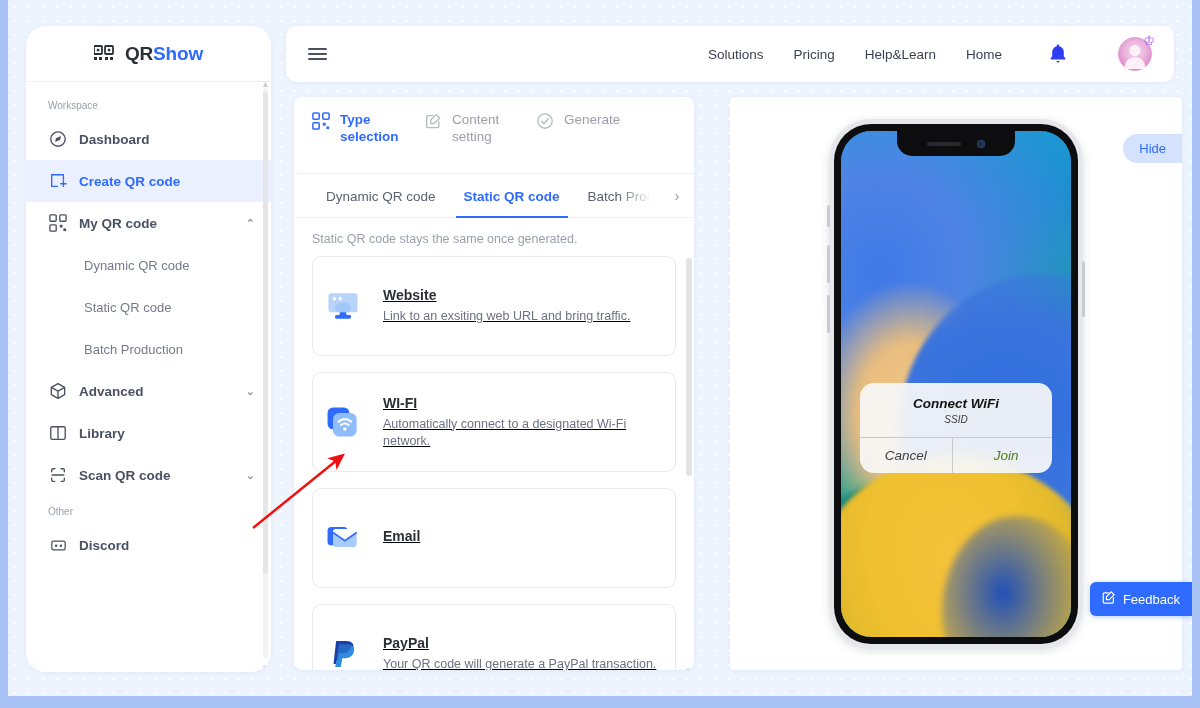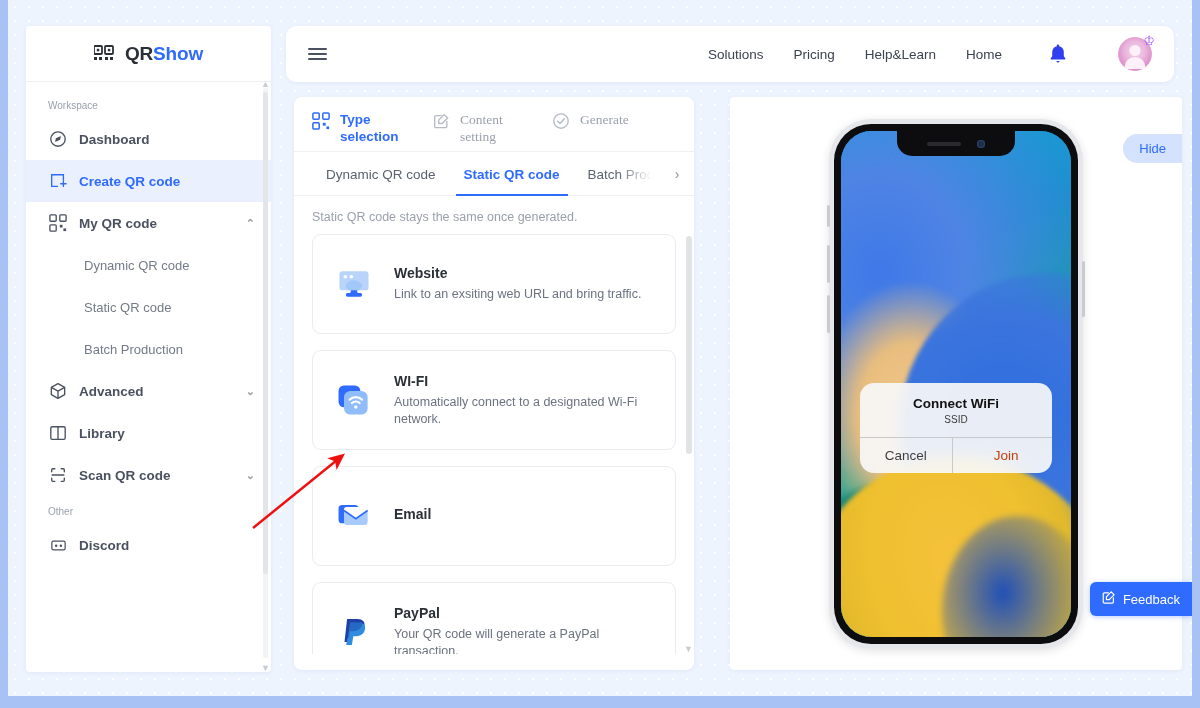--- a/index.html
+++ b/index.html
@@ -18,21 +18,21 @@
       radial-gradient(circle, #ffffff 1px, rgba(255,255,255,0) 1.2px) 0 0/14px 14px,
       #eef4fe;
     overflow: hidden;
   }
 
   
   .sidebar {
     position: absolute; left: 18px; top: 26px;
     width: 245px; height: 646px;
     background: #ffffff;
-    border-radius: 4px;
+    border-radius: 20px;
     box-shadow: 0 1px 4px rgba(60,90,160,.07);
     overflow: hidden;
   }
   .logo-row {
     height: 56px; display: flex; align-items: center; justify-content: center;
     gap: 8px; border-bottom: 1px solid #eef0f4;
   }
   .logo-mark { display: flex; align-items: center; }
   .logo-text { font-size: 19px; font-weight: 700; letter-spacing: -.2px; }
   .logo-text .qr { color: #2b2f38; }
@@ -109,28 +109,28 @@
 
   
   .panel-left {
     position: absolute; left: 286px; top: 97px;
     width: 400px; height: 573px;
     background: #fff; border-radius: 8px;
     box-shadow: 0 1px 4px rgba(60,90,160,.07);
     overflow: hidden;
   }
   .steps {
-    display: flex; height: 55px; border-bottom: 1px solid #eef0f4;
-    padding: 14px 18px 0 18px; gap: 20px;
+    display: flex; height: 77px; border-bottom: 1px solid #eef0f4;
+    padding: 14px 18px 0 18px; gap: 12px;
   }
   .step { display: flex; gap: 8px; align-items: flex-start; cursor: pointer; }
   .step .sic { margin-top: 1px; flex: 0 0 20px; }
   .step .stxt { font-size: 13.5px; line-height: 17px; font-weight: 700; width: 72px; }
   .step.on .stxt { color: #2f6bff; }
-  .step.off .stxt { color: #9aa0ac; font-weight: 400; font-family: Liberation Serif, serif; }
+  .step.off .stxt { color: #9aa0ac; font-weight: 400; }
 
   .tabs {
     display: flex; align-items: center; height: 44px; position: relative;
     border-bottom: 1px solid #eef0f4; padding-left: 18px;
   }
   .tab {
     font-size: 13.5px; color: #5a6270; padding: 0 14px; height: 44px;
     line-height: 46px; cursor: pointer; white-space: nowrap;
   }
   .tab.sel { color: #2f6bff; font-weight: 700; position: relative; }
@@ -144,22 +144,23 @@
     display: flex; align-items: center; justify-content: center;
     background: #fff; color: #8a919d; font-size: 14px; cursor: pointer;
   }
 
   .hint { padding: 14px 18px 10px 18px; font-size: 12.5px; color: #9aa0ac; }
 
   .cards { padding: 0 18px 10px 18px; height: 420px; overflow: hidden; position: relative; }
   .card {
     display: flex; align-items: center; gap: 18px;
     border: 1px solid #e9ebef; border-radius: 9px;
-    padding: 18px 19px; margin-bottom: 16px; min-height: 100px; cursor: pointer;
+    padding: 18px 8px; margin-bottom: 16px; min-height: 100px; cursor: pointer;
     background: #fff;
+    text-decoration: underline;
   }
   .card .cic { flex: 0 0 44px; height: 44px; display:flex; align-items:center; justify-content:center; }
   .card .ctitle { font-size: 14px; font-weight: 700; color: #2b2f38; margin-bottom: 5px; }
   .card .cdesc { font-size: 12.5px; color: #6b7280; line-height: 17px; }
 
   .card-scroll-track {
     position: absolute; right: 2px; top: 0; bottom: 18px; width: 6px; background: #fff;
   }
   .card-scroll-thumb {
     position: absolute; right: 2px; top: 2px; width: 6px; height: 218px;
@@ -192,20 +193,21 @@
     border-radius: 42px;
     padding: 5px;
     box-shadow: 0 2px 10px rgba(0,0,0,.12);
   }
   .phone-inner {
     width: 100%; height: 100%; background: #0d0d0f; border-radius: 37px; padding: 7px;
   }
   .screen {
     position: relative; width: 100%; height: 100%; border-radius: 31px; overflow: hidden;
     background: #1b7fc4;
+    font-style: italic;
   }
   .wp { position: absolute; inset: 0; }
   .wp1 { background: linear-gradient(160deg,#1aa0d8 0%, #1f8fd0 25%, #17a09a 55%, #0e8f86 100%); }
   .wp2 {
     position: absolute; left: -46%; top: -18%; width: 150%; height: 88%;
     border-radius: 50%;
     background: radial-gradient(ellipse at 42% 52%, #3f79e8 0%, #4f84e4 30%, rgba(60,140,210,0) 72%);
     filter: blur(2px);
   }
   .wp3 {
@@ -263,21 +265,21 @@
     backdrop-filter: blur(6px);
   }
   .dlg-body { padding: 13px 12px 12px; text-align: center; }
   .dlg-title { font-size: 13.5px; font-weight: 700; color: #111; margin-bottom: 3px; }
   .dlg-sub { font-size: 10px; color: #3a3a3a; }
   .dlg-actions { display: flex; border-top: .7px solid #c9c9cc; }
   .dlg-btn {
     flex: 1; text-align: center; padding: 10px 0; font-size: 13.5px;
     color: #3f3f42; cursor: pointer;
   }
-  .dlg-btn.primary { color: #c2410c; margin-left: 8px; }
+  .dlg-btn.primary { color: #4d7c0f; margin-left: 8px; }
   .dlg-sep { width: .7px; background: #c9c9cc; }
 
   
   .feedback {
     position: absolute; right: 0px; top: 582px;
     background: #2f6bff; color: #fff;
     font-size: 13px; padding: 8px 12px 8px 11px;
     border-radius: 6px 0 0 6px; display: flex; align-items: center; gap: 7px;
     cursor: pointer; box-shadow: 0 1px 5px rgba(47,107,255,.35); z-index: 9; justify-content: center;
   }

